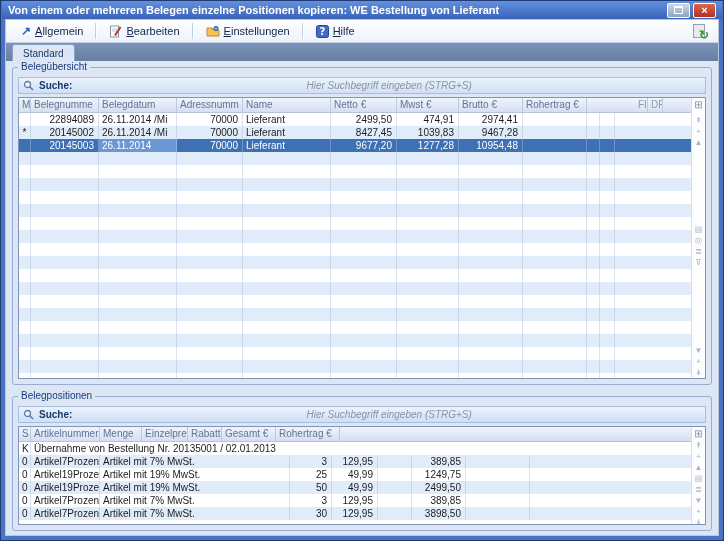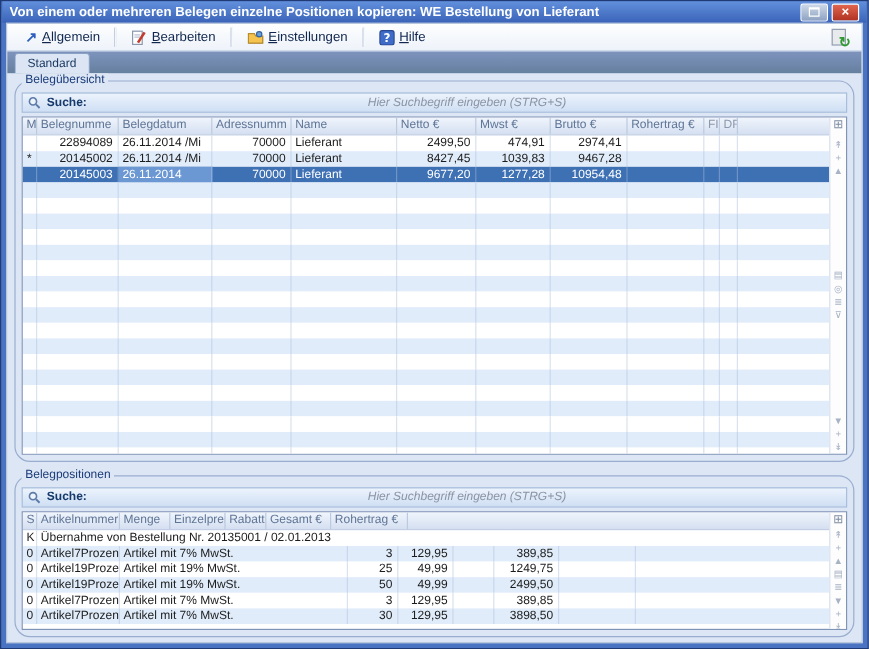--- a/index.html
+++ b/index.html
@@ -31,21 +31,21 @@
   .applyicon .page{position:absolute;left:1px;top:1px;width:10px;height:12px;background:#e8eaee;border:1px solid #93a0b2;}
   .applyicon .cyc{position:absolute;right:-1px;bottom:-2px;color:#2f9a2f;font-size:12px;font-weight:bold;line-height:1;}
   
   .tabstrip{height:18px;background:linear-gradient(#7d93bd,#66809f);flex:none;display:flex;
             align-items:flex-end;padding:0 6px;}
   .tab{height:16px;background:#dbe5f3;border:1px solid #8aa0c4;border-bottom:none;
        border-radius:3px 3px 0 0;font-size:10px;color:#16355e;display:flex;align-items:center;
        padding:0 10px;}
   
   .content{flex:1;display:flex;flex-direction:column;padding:6px 4px 4px 4px;overflow:hidden;}
-  .groupbox{position:relative;border:1px solid #9aadd0;border-radius:13px;margin:0 2px;
+  .groupbox{position:relative;border:1px solid #9aadd0;border-radius:3px;margin:0 2px;
             padding:9px 5px 5px 5px;box-sizing:border-box;display:flex;flex-direction:column;}
   .gb1{flex:1;margin-bottom:11px;min-height:0;}
   .gb2{flex:none;}
   .gblabel{position:absolute;top:-7px;left:5px;background:#dce6f4;padding:0 3px;
            font-size:10px;color:#1b3c7a;}
   .searchbar{height:15px;flex:none;background:linear-gradient(#ecf3fc,#cfdff4);
              border:1px solid #a8bedd;display:flex;align-items:center;gap:5px;
              padding:0 4px;margin-bottom:3px;}
   .searchbar .slabel{font-size:10px;font-weight:bold;color:#173a6d;}
   .searchbar input{flex:1;border:none;background:transparent;outline:none;font-size:10px;
@@ -155,21 +155,21 @@
               <div class="hr">
                 <div class="hc" style="width: 12px;">M</div>
                 <div class="hc" style="width: 68px;">Belegnumme</div>
                 <div class="hc" style="width: 78px;">Belegdatum</div>
                 <div class="hc" style="width: 66px;">Adressnumm</div>
                 <div class="hc" style="width: 88px;">Name</div>
                 <div class="hc" style="width: 66px;">Netto €</div>
                 <div class="hc" style="width: 62px;">Mwst €</div>
                 <div class="hc" style="width: 64px;">Brutto €</div>
                 <div class="hc" style="width: 64px;">Rohertrag €</div>
-                <div class="hc dim2" style="width: 13px;">FI</div>
+                <div class="hc dim2" style="width: 13px; margin-left: 48px;">FI</div>
                 <div class="hc dim2" style="width: 15px;">DR</div>
                 <div class="hc fill"></div>
               </div>
               <div class="tr">
                 <div class="tc c" style="width: 12px;"></div>
                 <div class="tc r" style="width: 68px;">22894089</div>
                 <div class="tc " style="width: 78px;">26.11.2014 /Mi</div>
                 <div class="tc r" style="width: 66px;">70000</div>
                 <div class="tc " style="width: 88px;">Lieferant</div>
                 <div class="tc r" style="width: 66px;">2499,50</div>

